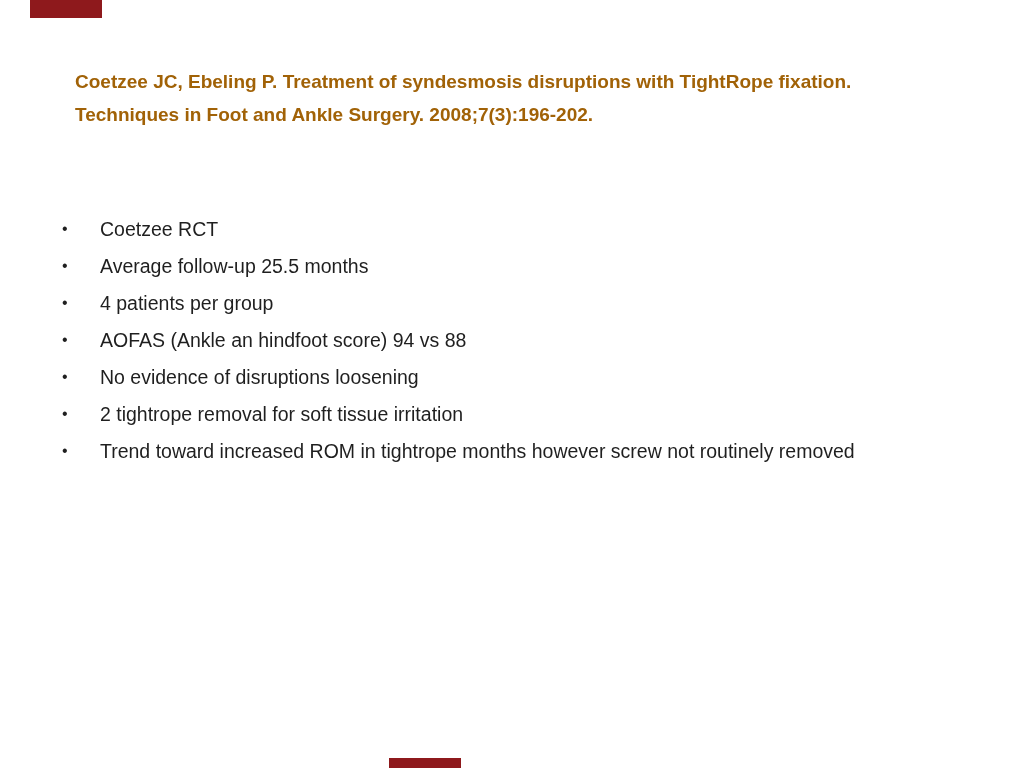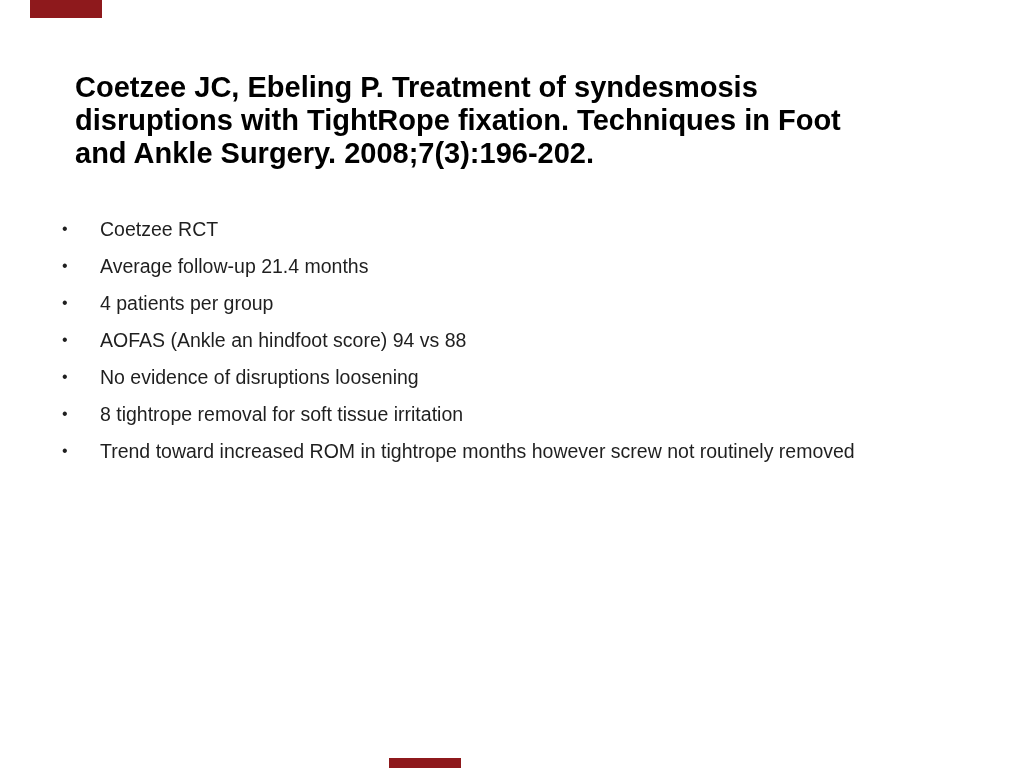--- a/index.html
+++ b/index.html
@@ -29,23 +29,23 @@
     left: 389px;
     bottom: 0;
     width: 72px;
     height: 10px;
   }
   .slide-title {
     position: absolute;
     left: 75px;
     top: 52px;
     width: 800px;
-    color: #000000;
+    color: #a16207;
     font-weight: bold;
-    font-size: 29px;
+    font-size: 19px;
     line-height: 33px;
     letter-spacing: 0;
   }
   .bullet-list {
     position: absolute;
     left: 62px;
     top: 214px;
     width: 860px;
     margin: 0;
     padding: 0;
@@ -81,37 +81,37 @@
 
   <h1 class="slide-title">Coetzee JC, Ebeling P. Treatment of syndesmosis disruptions with TightRope fixation. Techniques in Foot and Ankle Surgery. 2008;7(3):196-202.</h1>
 
   <ul class="bullet-list">
     <li class="bullet-item">
       <span class="bullet-marker">•</span>
       <span class="bullet-text">Coetzee RCT</span>
     </li>
     <li class="bullet-item">
       <span class="bullet-marker">•</span>
-      <span class="bullet-text">Average follow-up 21.4 months</span>
+      <span class="bullet-text">Average follow-up 25.5 months</span>
     </li>
     <li class="bullet-item">
       <span class="bullet-marker">•</span>
       <span class="bullet-text">4 patients per group</span>
     </li>
     <li class="bullet-item">
       <span class="bullet-marker">•</span>
       <span class="bullet-text">AOFAS (Ankle an hindfoot score) 94 vs 88</span>
     </li>
     <li class="bullet-item">
       <span class="bullet-marker">•</span>
       <span class="bullet-text">No evidence of disruptions loosening</span>
     </li>
     <li class="bullet-item">
       <span class="bullet-marker">•</span>
-      <span class="bullet-text">8 tightrope removal for soft tissue irritation</span>
+      <span class="bullet-text">2 tightrope removal for soft tissue irritation</span>
     </li>
     <li class="bullet-item">
       <span class="bullet-marker">•</span>
       <span class="bullet-text">Trend toward increased ROM in tightrope months however screw not routinely removed</span>
     </li>
   </ul>
 
 </div>
 
 </body></html>

